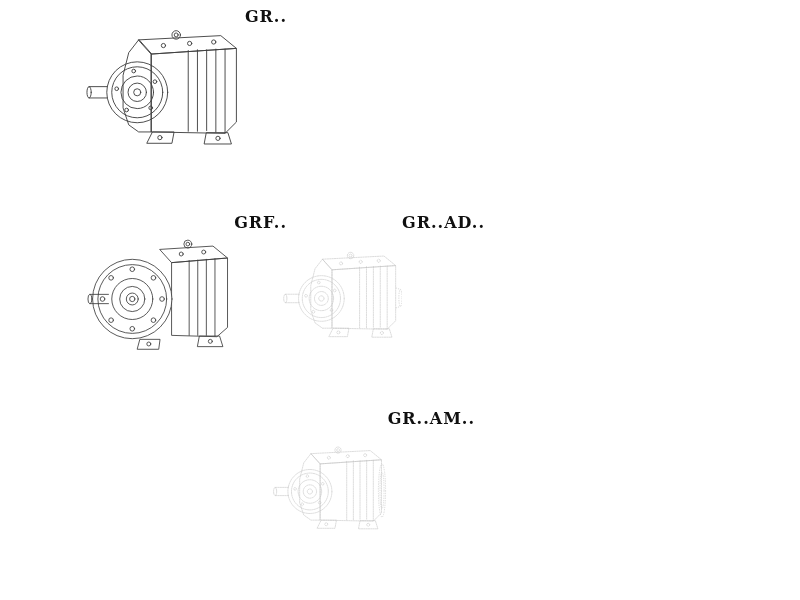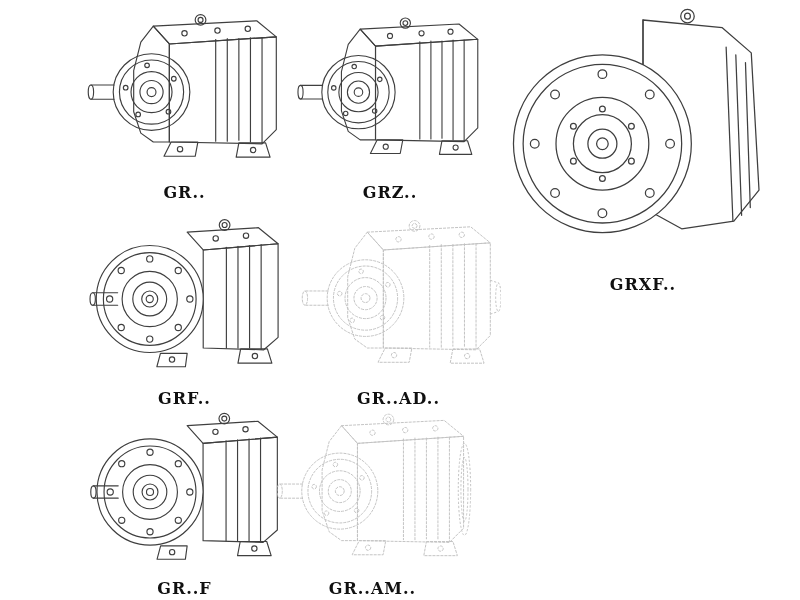--- a/index.html
+++ b/index.html
@@ -1,19 +1,19 @@
 <!DOCTYPE html>
 <html><head>
 <meta charset="utf-8">
 <style>
   html,body{margin:0;padding:0;background:#fff;}
   .stage{position:relative;width:800px;height:600px;background:#ffffff;
          font-family:"DejaVu Serif", "Liberation Serif", serif;overflow:hidden;}
-  figure.cell{position:absolute;margin:0;display:flex;flex-direction:column;
-              align-items:center;justify-content:space-between;}
+  figure.cell{position:absolute;margin:0;display:flex;
+              align-items:flex-start;justify-content:space-between;}
   .cell svg.art{display:block;width:100%;height:calc(100% - 24px);}
   figcaption.cap{font-weight:bold;font-size:16px;color:#101010;
                  letter-spacing:1px;line-height:22px;white-space:nowrap;}
   svg.solid{stroke:#3f3f3f;stroke-width:1.3;fill:none;}
   svg.ghost{stroke:#c2c2c2;stroke-width:1.1;stroke-dasharray:2.5 2;fill:none;}
   .defs-holder{position:absolute;width:0;height:0;overflow:hidden;}
 </style>
 </head>
 <body>
 
@@ -179,54 +179,36 @@
     </defs>
   </svg>
 
   <figure class="cell" style="left:82px;top:6px;width:205px;height:198px;">
     <svg class="art solid" viewBox="0 0 230 190">
         <use href="#g-inline"></use>
       </svg>
     <figcaption class="cap">GR..</figcaption>
   </figure>
 
-  <figure class="cell" style="left:292px;top:6px;width:196px;height:198px;">
-    <svg class="art solid" viewBox="0 0 230 190">
-        <use href="#g-inline"></use>
-      </svg>
-    <figcaption class="cap">GRZ..</figcaption>
-  </figure>
-
-  <figure class="cell" style="left:498px;top:0px;width:290px;height:296px;">
-    <svg class="art solid" viewBox="0 0 300 280">
-        <use href="#g-grxf"></use>
-      </svg>
-    <figcaption class="cap">GRXF..</figcaption>
-  </figure>
+
 
   <figure class="cell" style="left:82px;top:212px;width:205px;height:198px;">
     <svg class="art solid" viewBox="0 0 230 190">
         <use href="#g-flange"></use>
       </svg>
     <figcaption class="cap">GRF..</figcaption>
   </figure>
 
-  <figure class="cell" style="left:296px;top:212px;width:205px;height:198px;">
+  <figure class="cell" style="left:280px;top:212px;width:205px;height:198px;">
     <svg class="art ghost" viewBox="0 0 230 190">
         <use href="#g-ad"></use>
       </svg>
     <figcaption class="cap">GR..AD..</figcaption>
   </figure>
 
-  <figure class="cell" style="left:82px;top:408px;width:205px;height:192px;">
-    <svg class="art solid" viewBox="0 0 230 190">
-        <use href="#g-flange"></use>
-      </svg>
-    <figcaption class="cap">GR..F</figcaption>
-  </figure>
 
   <figure class="cell" style="left:270px;top:408px;width:205px;height:192px;">
     <svg class="art ghost" viewBox="0 0 230 190">
         <use href="#g-am"></use>
       </svg>
     <figcaption class="cap">GR..AM..</figcaption>
   </figure>
 
 
 </div>

